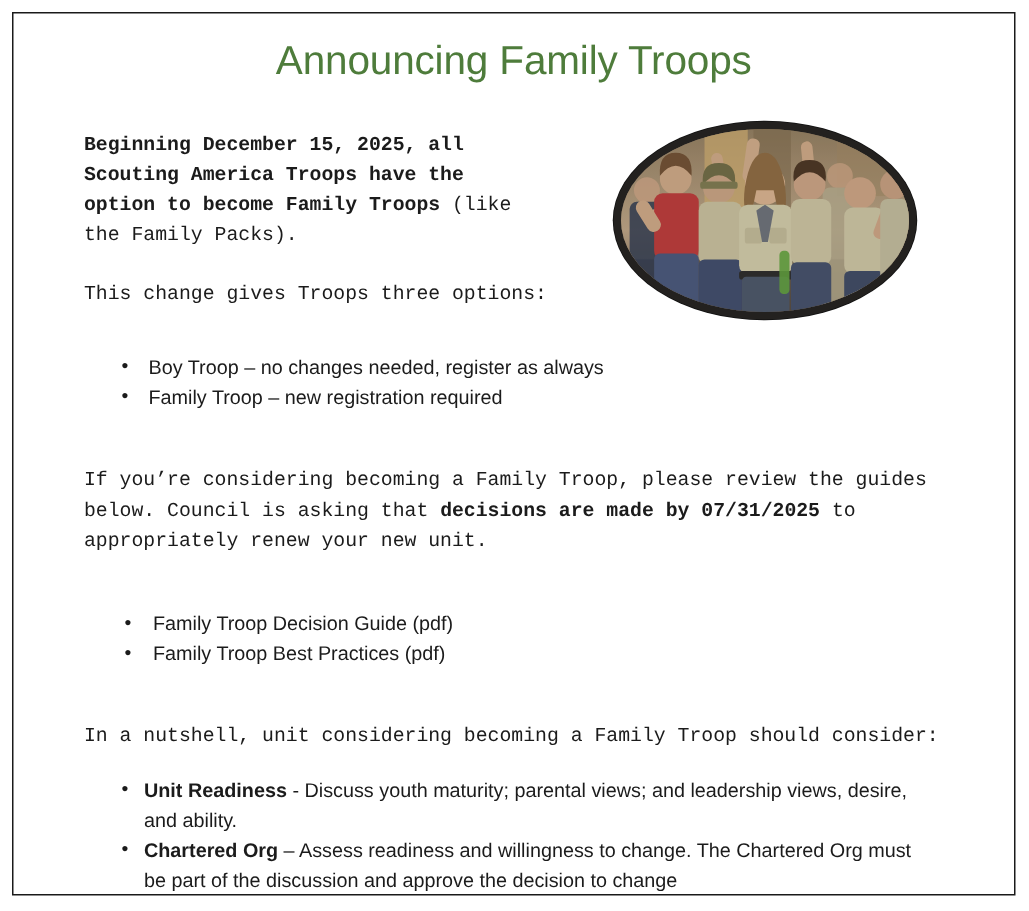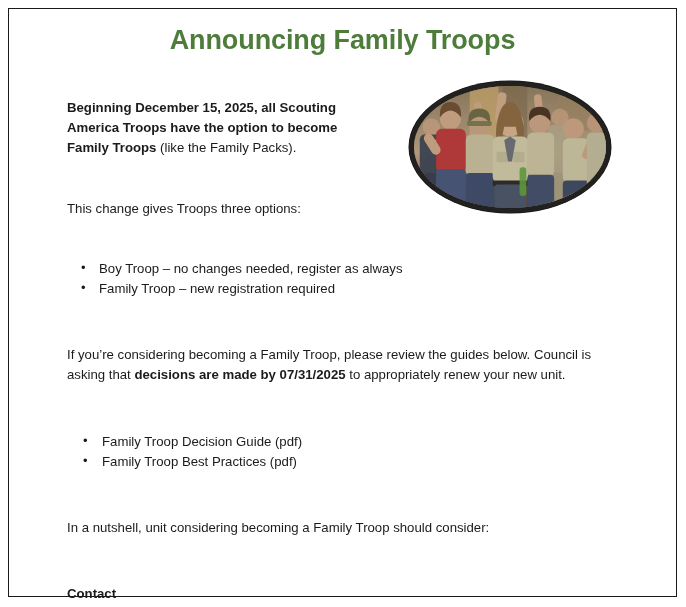--- a/index.html
+++ b/index.html
@@ -28,21 +28,21 @@
     width: 100%;
     height: 100%;
   }
   .title {
     position: absolute;
     left: 0;
     right: 0;
     top: 16px;
     text-align: center;
     font-size: 27px;
-    font-weight: bold;
+    font-weight: normal;
     color: #4e7c3b;
     letter-spacing: -0.1px;
   }
   .photo-frame {
     position: absolute;
     left: 400px;
     top: 72px;
     width: 202px;
     height: 132px;
     border-radius: 50%;
@@ -63,21 +63,21 @@
 
   .body-text {
     position: absolute;
     left: 47px;
     top: 78px;
     width: 576px;
     font-size: 13.2px;
     line-height: 1.52;
     color: #1b1b1b;
   }
-  .p { margin: 11px; }
+  .p { margin: 0; font-family: Liberation Mono, monospace; }
   .bold { font-weight: bold; }
   .spacer-sm { height: 13px; }
   .spacer-md { height: 19px; }
 
   .narrow { width: 300px; }
 
   ul.bullets {
     list-style: none;
     margin: 16px;
     padding: 0;
@@ -210,20 +210,22 @@
       <ul class="bullets indented">
         <li>Family Troop Decision Guide (pdf)</li>
         <li>Family Troop Best Practices (pdf)</li>
       </ul>
 
       <div class="spacer-md"></div>
 
       <p class="p">In a nutshell, unit considering becoming a Family Troop should consider:</p>
 
       <ul class="bullets tight">
+        <li><span class="bold">Unit Readiness</span><span> - Discuss youth maturity; parental views; and leadership views, desire, and ability.</span></li>
+        <li><span class="bold">Chartered Org</span><span> – Assess readiness and willingness to change. The Chartered Org must be part of the discussion and approve the decision to change</span></li>
       </ul>
 
       <div class="spacer-md"></div>
 
       <p class="p bold">Contact</p>
 
 
     </div>
 
   </div>

